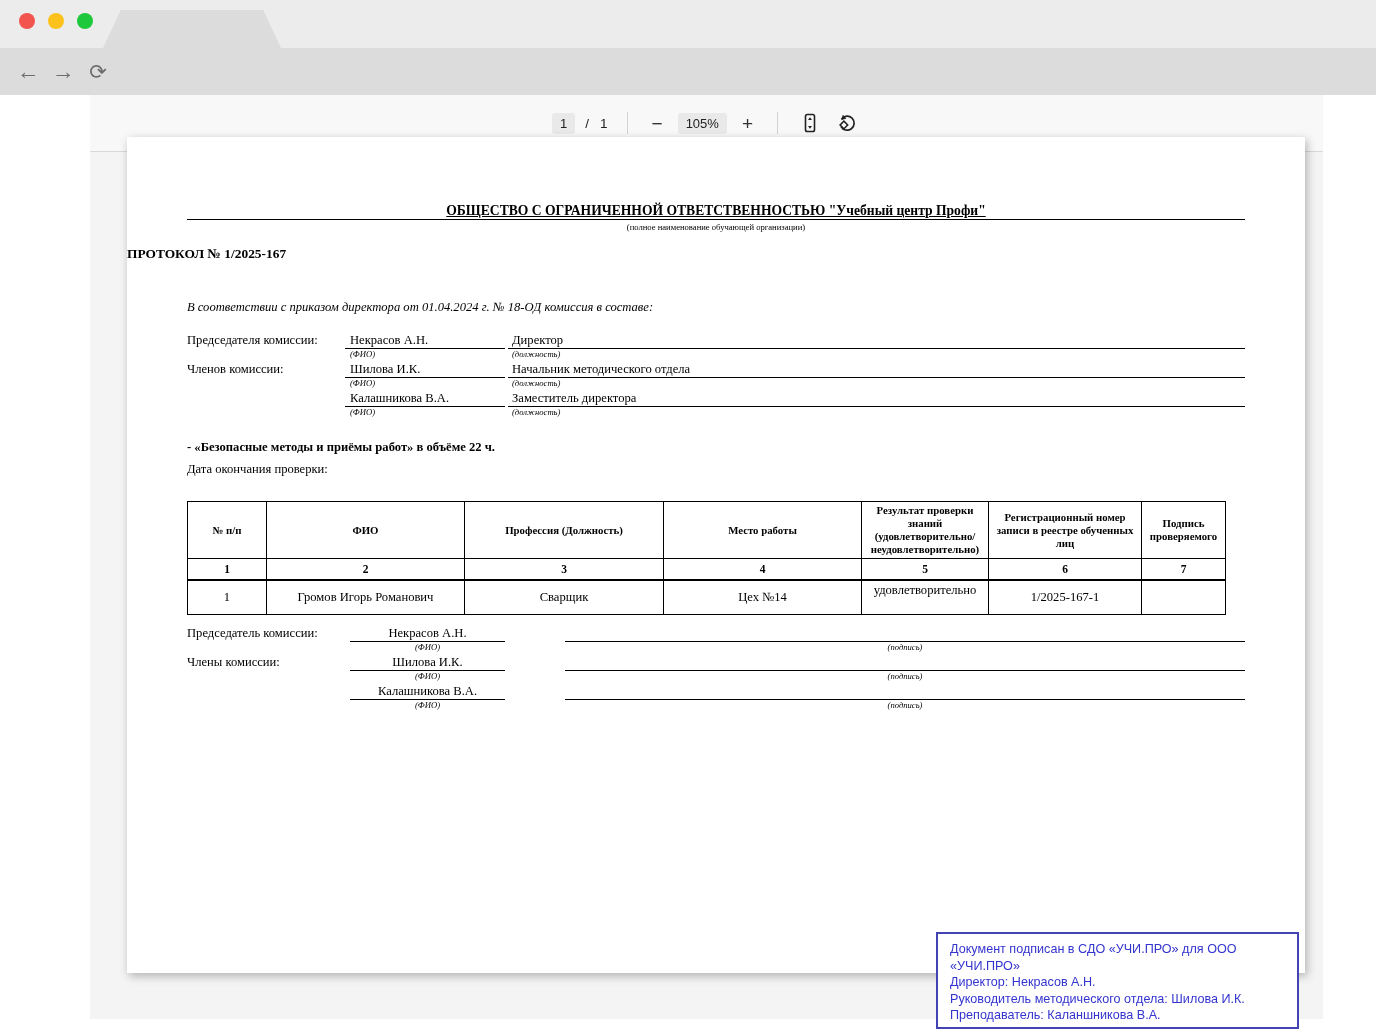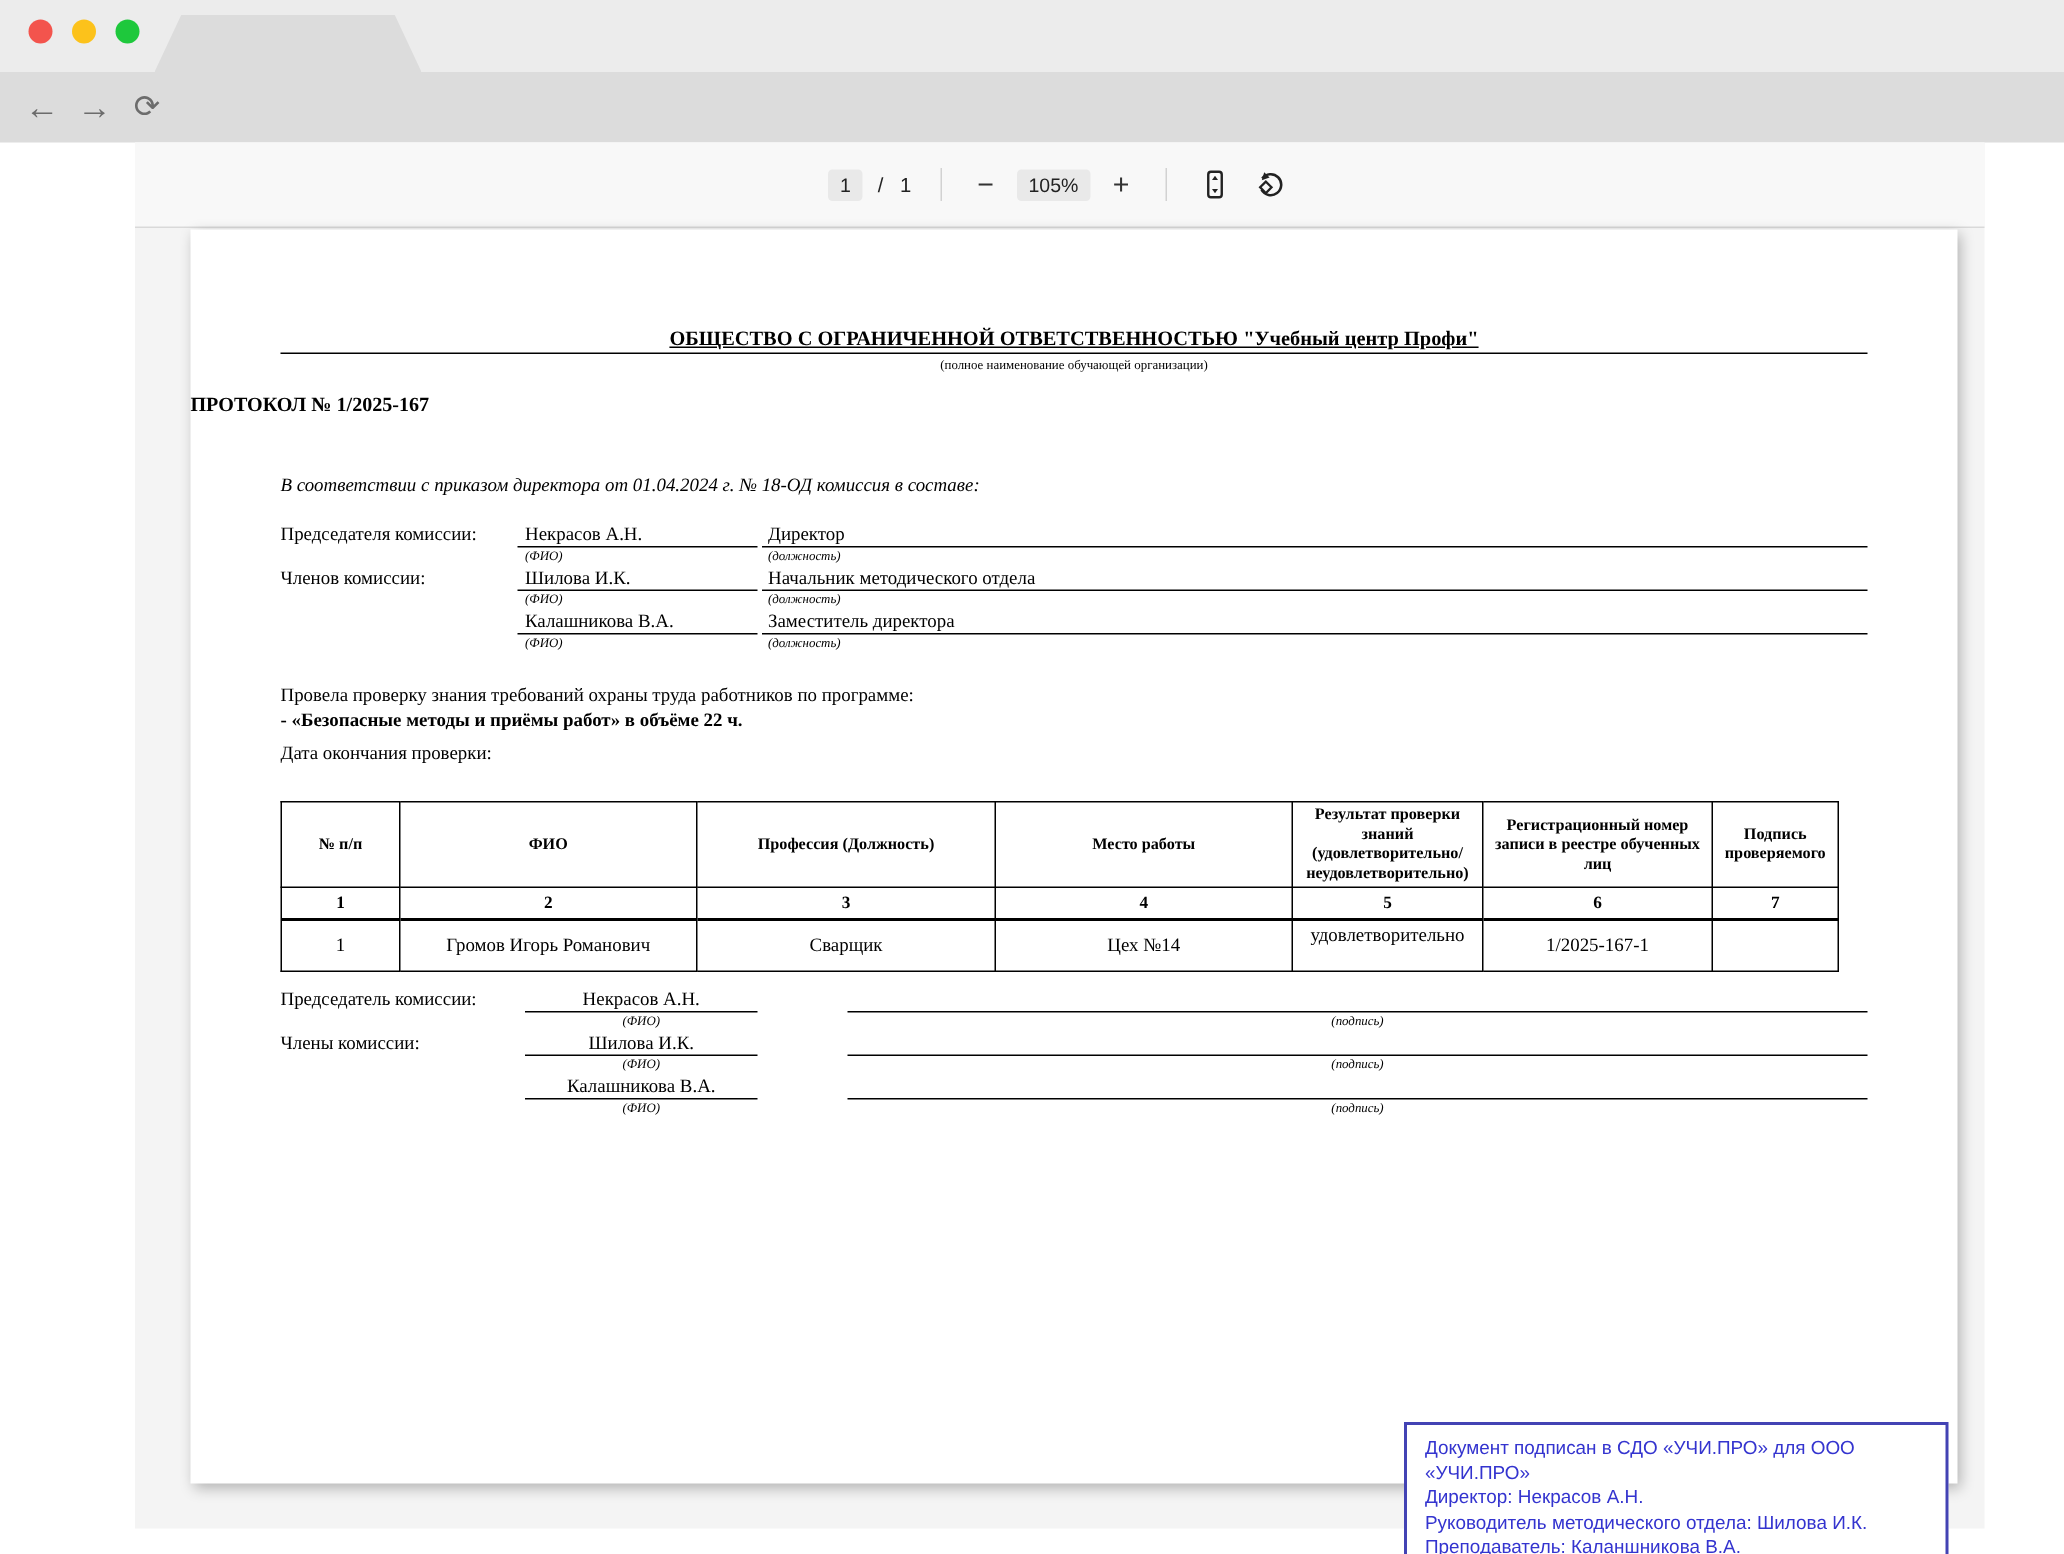--- a/index.html
+++ b/index.html
@@ -28,21 +28,21 @@
   .viewer { position:absolute; left:90px; top:95px; width:1233px; height:924px; background:#f4f4f4; }
   .pdfbar { position:absolute; left:0; top:0; width:100%; height:57px; background:#f8f8f8;
     border-bottom:1px solid #d9d9d9; display:flex; align-items:center; justify-content:center; }
   .pdfbar .grp { display:flex; align-items:center; gap:9px; color:#333; font-size:13.5px; }
   .pill { background:#e9e9e9; border-radius:3px; padding:3px 8px; font-size:13px; color:#222; }
   .slashtxt { font-size:13.5px; color:#222; padding:0 1px; }
   .vdiv { width:1px; height:22px; background:#d2d2d2; margin:0 9px; }
   .zbtn { font-size:19px; color:#333; padding:0 6px; cursor:pointer; line-height:1; }
   .iconbtn { display:flex; align-items:center; justify-content:center; width:28px; height:28px; cursor:pointer; }
 
-  .pagewrap { position:absolute; left:37px; top:58px; width:1178px; height:836px; background:#fff;
+  .pagewrap { position:absolute; left:37px; top:42px; width:1178px; height:836px; background:#fff;
     box-shadow:2px 3px 9px rgba(0,0,0,.28); }
 
   
   .doc { position:relative; width:100%; height:100%;
     font-family:"Liberation Serif", serif; color:#000; }
   .m { margin-left:60px; margin-right:60px; }
   .doc-title-wrap { margin:64px 60px 0; border-bottom:1px solid #000; text-align:center; }
   .doc-title { font-weight:bold; font-size:13.6px; line-height:17px; text-decoration:underline; }
   .doc-cap { text-align:center; font-size:8.6px; line-height:11px; margin-top:2px; }
   .doc-protocol { font-weight:bold; font-size:13.4px; margin-top:13px; }
@@ -173,21 +173,20 @@
             <div class="cpos">Заместитель директора</div>
           </div>
           <div class="caprow">
             <div class="clabel"></div>
             <div class="cfio-cap">(ФИО)</div>
             <div class="cpos-cap">(должность)</div>
           </div>
         </div>
 
         <div class="checkblk m">
-          <div>Провела проверку знания требований охраны труда работников по программе:</div>
           <div class="prog">- «Безопасные методы и приёмы работ» в объёме 22 ч.</div>
         </div>
         <div class="dateline m">Дата окончания проверки:</div>
 
         <table class="tbl">
           <colgroup>
             <col style="width:79px">
               <col style="width:198px">
               <col style="width:199px">
             <col style="width:198px">

